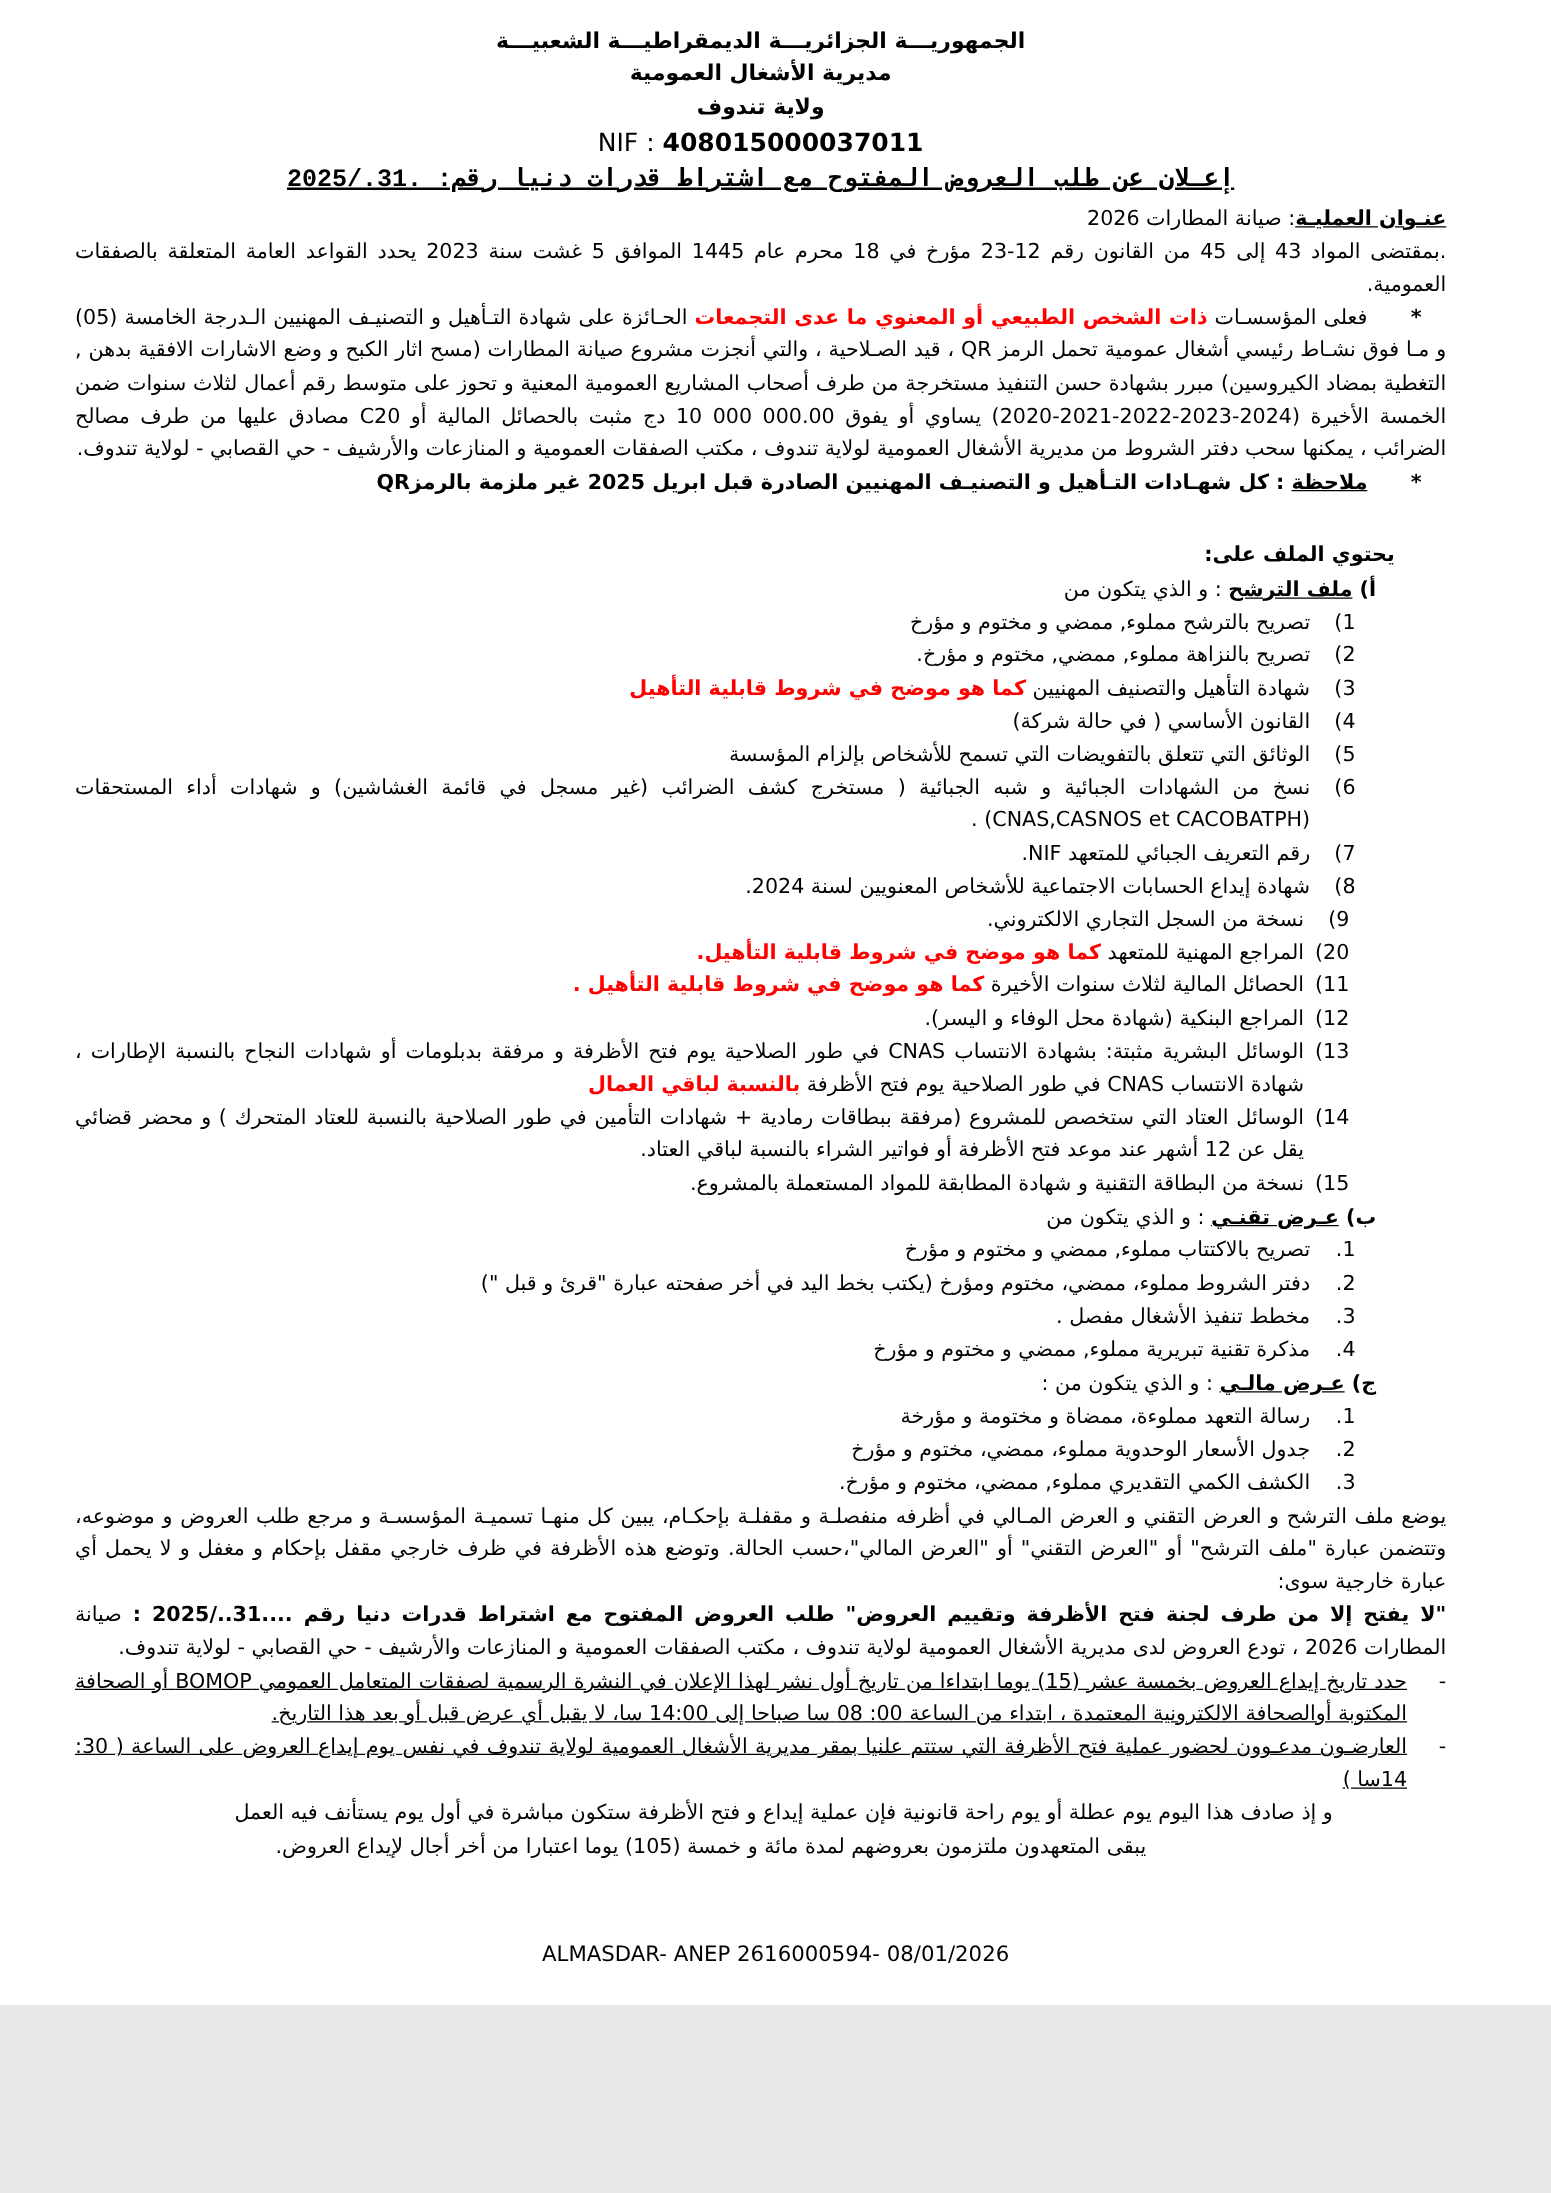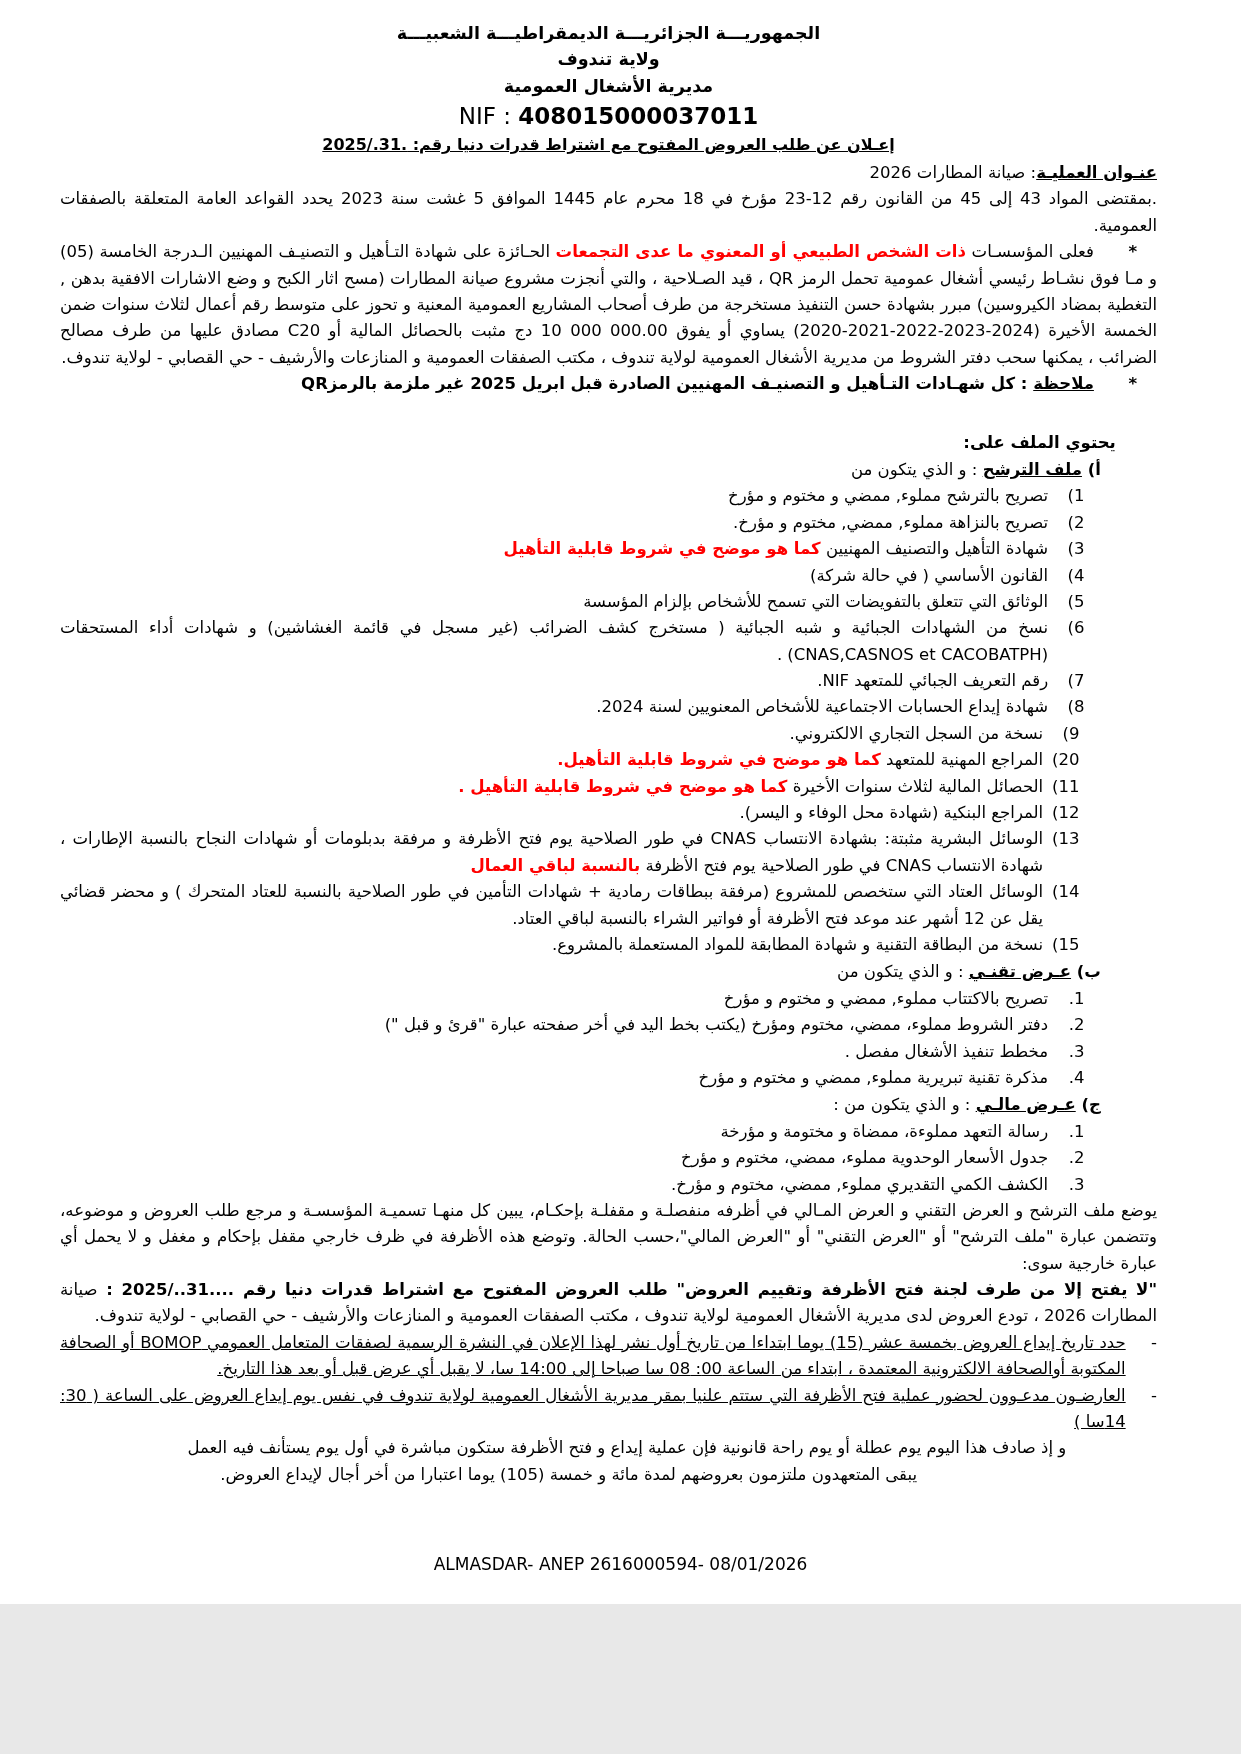--- a/index.html
+++ b/index.html
@@ -13,23 +13,23 @@
     font-family:"DejaVu Sans",sans-serif;
     font-size:16.5px;
     line-height:1.6;
     padding:20px 84px 0 60px;
     box-sizing:border-box;
     overflow:hidden;
   }
   p,div{margin:0;}
   .center{text-align:center;}
   .hdr{font-weight:bold;font-size:17.5px;line-height:1.5;}
-  .nifline{font-size:23px;line-height:1.5;}
+  .nifline{font-size:20px;line-height:1.5;}
   .ltr{direction:ltr;unicode-bidi:isolate;}
-  .title{font-weight:bold;font-size:16px;text-decoration:underline;line-height:1.55;margin-bottom:2px;}
+  .title{font-weight:bold;font-size:20px;text-decoration:underline;line-height:1.55;margin-bottom:2px;font-family:Liberation Mono, monospace;}
   .bold{font-weight:bold;}
   .u{text-decoration:underline;}
   .red{color:#ff0000;font-weight:bold;}
   .jus{text-align:justify;}
   .indent1{text-indent:3.5em;}
   .star-p .mk-star{display:inline-block;margin-right:1.2em;margin-left:2.1em;font-weight:bold;}
   .sec{margin-right:3.4em;margin-top:1px;}
   .contains{margin-right:2.5em;font-weight:bold;margin-top:32px;}
   .lst .li{display:flex;margin-right:4.4em;}
   .lst .mk{flex:none;min-width:2.2em;}
@@ -45,22 +45,22 @@
     position:absolute;left:0;right:0;bottom:26px;
     text-align:center;font-size:17px;direction:ltr;
   }
 </style>
 </head>
 <body>
 
 <div class="page">
 
   <div class="center hdr">الجمهوريـــة الجزائريـــة الديمقراطيـــة الشعبيـــة</div>
+  <div class="center hdr">مديرية الأشغال العمومية</div>
   <div class="center hdr">ولاية تندوف</div>
-  <div class="center hdr">مديرية الأشغال العمومية</div>
   <div class="center nifline ltr"><span dir="ltr">NIF : </span><span class="bold" dir="ltr">408015000037011</span></div>
   <div class="center title"><span>إعـلان عن طلب العروض المفتوح مع اشتراط قدرات دنيا رقم: </span><span dir="ltr">2025/.31.</span></div>
 
   <p><span class="bold u">عنـوان العمليـة</span><span>: صيانة المطارات 2026</span></p>
   <p class="jus">.بمقتضى المواد 43 إلى 45 من القانون رقم ‎23-12‎ مؤرخ في 18 محرم عام 1445 الموافق 5 غشت سنة 2023 يحدد القواعد العامة المتعلقة بالصفقات العمومية.</p>
 
   <p class="jus star-p"><span class="mk-star">*</span><span><span>فعلى المؤسسـات </span><span class="red">ذات الشخص الطبيعي أو المعنوي ما عدى التجمعات</span><span> الحـائزة على شهادة التـأهيل و التصنيـف المهنيين الـدرجة الخامسة  (05) و مـا فوق نشـاط رئيسي أشغال عمومية تحمل الرمز QR ، قيد الصـلاحية ، والتي أنجزت مشروع صيانة المطارات (مسح اثار الكبح و وضع الاشارات الافقية بدهن , التغطية بمضاد الكيروسين) مبرر بشهادة حسن التنفيذ مستخرجة من طرف أصحاب المشاريع العمومية المعنية و تحوز على متوسط رقم أعمال لثلاث سنوات ضمن الخمسة الأخيرة (‎2020-2021-2022-2023-2024‎) يساوي أو يفوق 10&nbsp;000&nbsp;000.00 دج مثبت بالحصائل المالية أو C20 مصادق عليها من طرف مصالح الضرائب ، يمكنها سحب دفتر الشروط من مديرية الأشغال العمومية لولاية تندوف ، مكتب الصفقات العمومية و المنازعات والأرشيف -  حي القصابي - لولاية تندوف.</span></span></p>
 
   <p class="star-p"><span class="mk-star">*</span><span><span class="bold u">ملاحظة</span><span class="bold"> : كل شهـادات التـأهيل و التصنيـف المهنيين الصادرة قبل ابريل 2025 غير ملزمة بالرمزQR</span></span></p>
 

